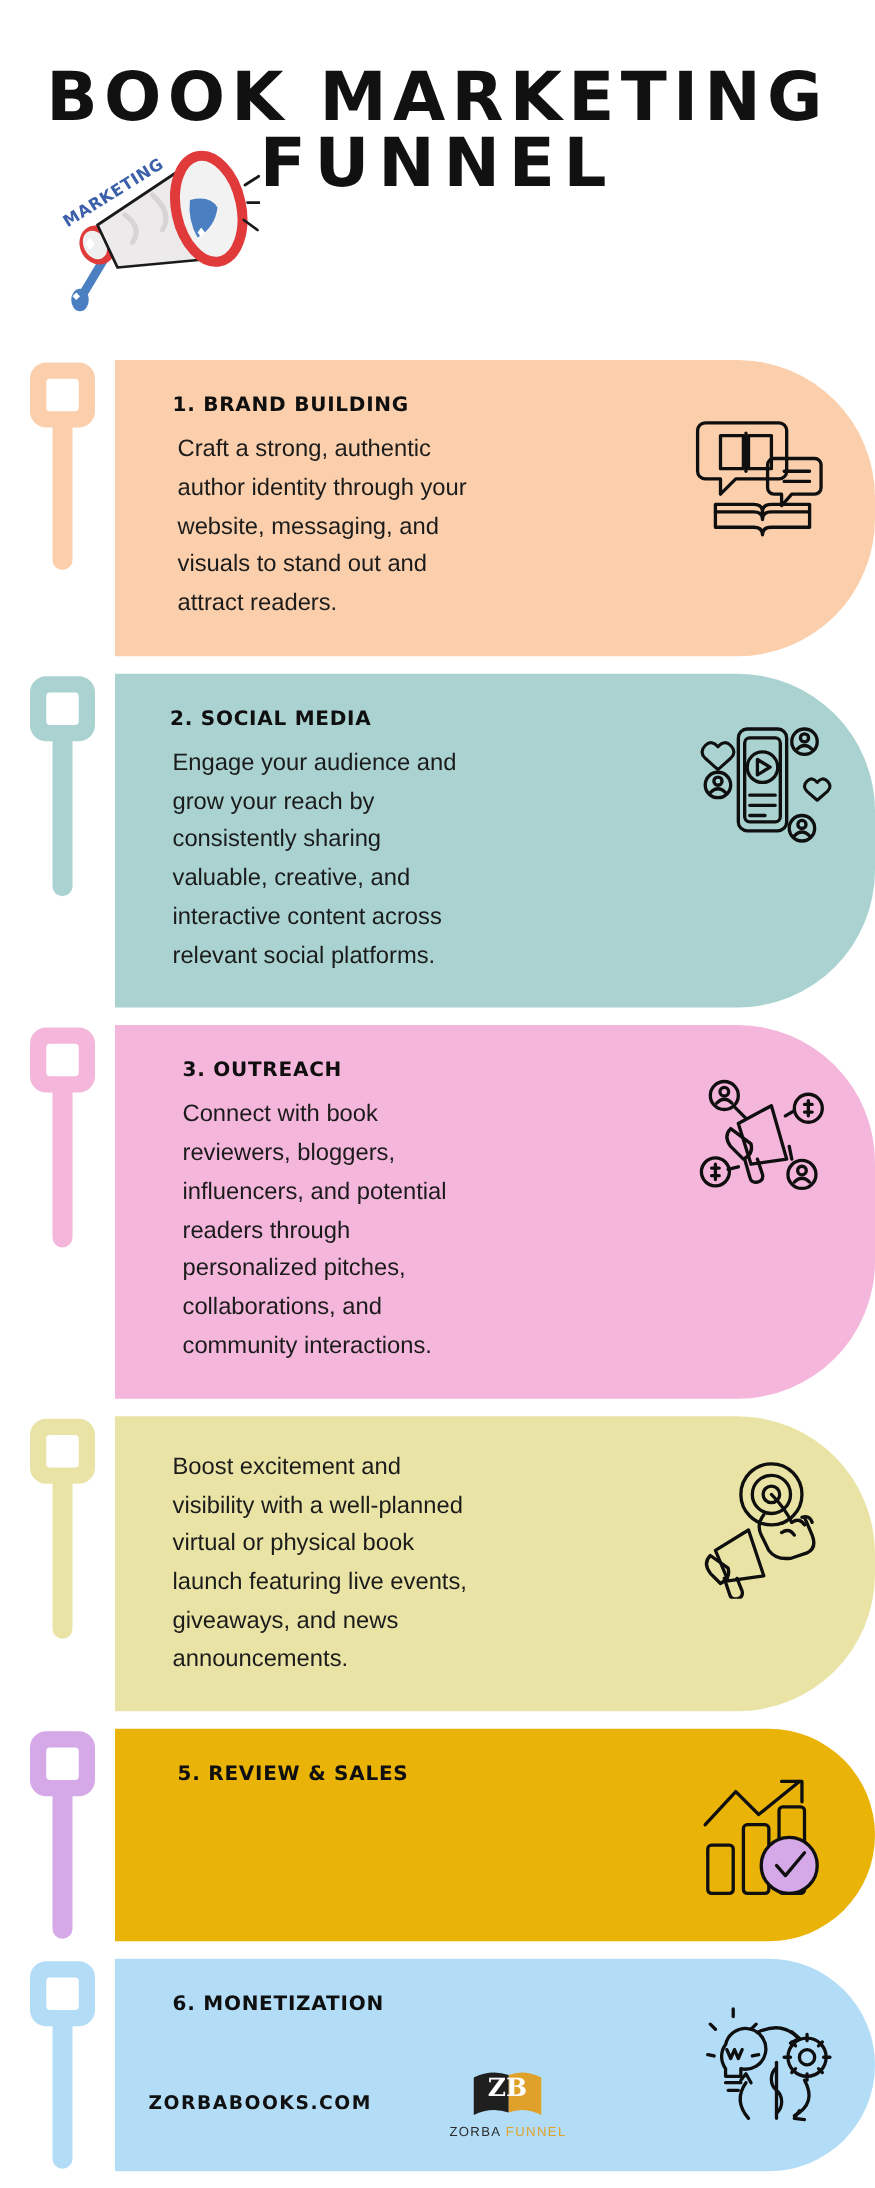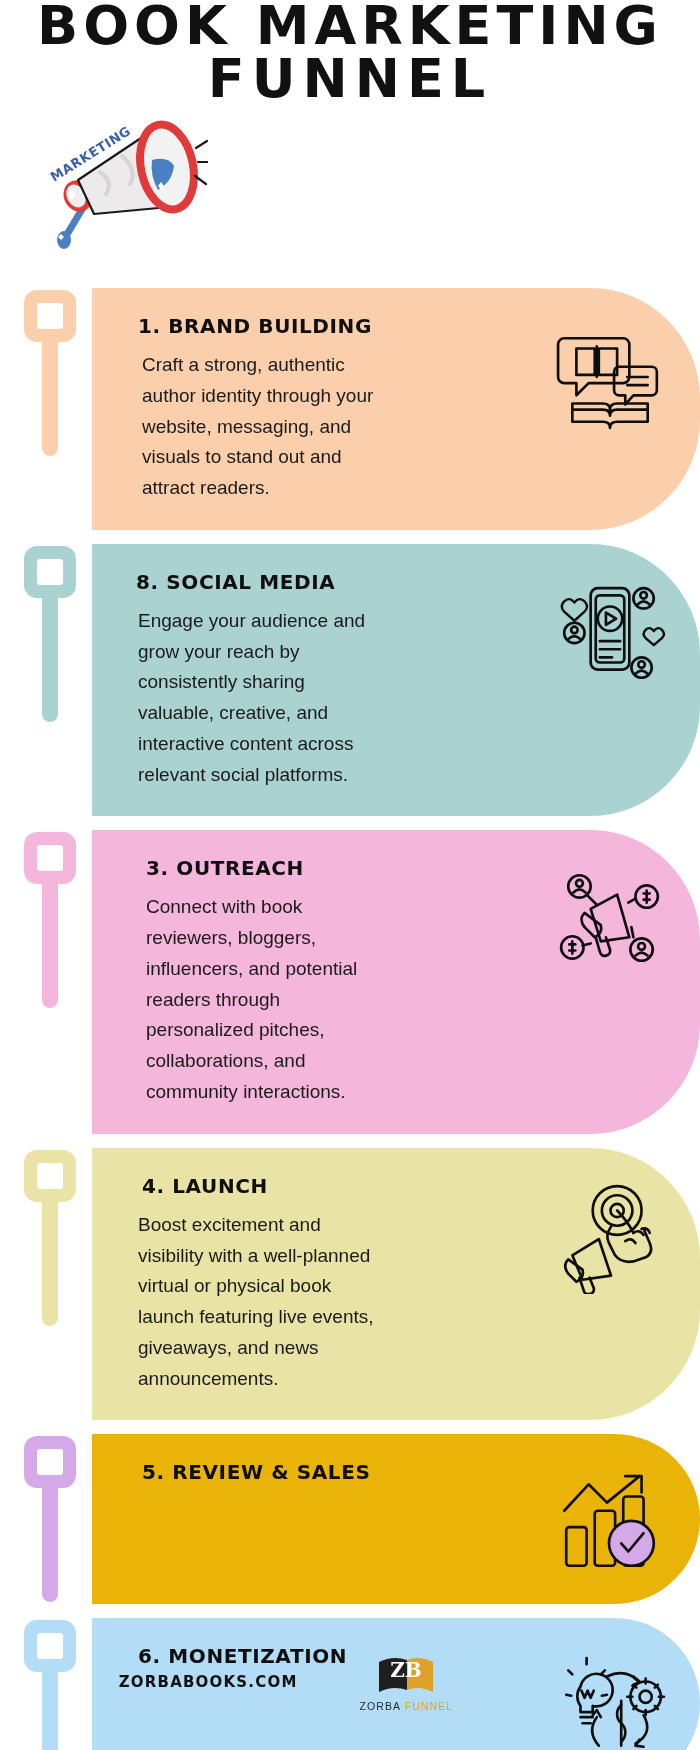--- a/index.html
+++ b/index.html
@@ -8,20 +8,21 @@
     width: 700px;
     height: 1750px;
     position: relative;
     font-family: "Liberation Sans", sans-serif;
     overflow: hidden;
   }
 
   
   .header {
     position: relative;
+    padding-top: 52px;
     text-align: center;
   }
   .title {
     font-family: "DejaVu Sans", sans-serif;
     font-weight: 700;
     font-size: 54px;
     line-height: 0.98;
     letter-spacing: 5px;
     color: #111111;
   }
@@ -81,21 +82,21 @@
   .panel {
     position: relative;
     flex: 1 1 auto;
     border-radius: 0 110px 110px 0;
     padding: 26px 150px 26px 42px;
     min-height: 170px;
   }
   .step-title {
     font-family: "DejaVu Sans", sans-serif;
     font-weight: 700;
-    font-size: 20px;
+    font-size: 16px;
     letter-spacing: 0.6px;
     color: #0f0f0f;
     white-space: nowrap;
     margin-bottom: 12px;
   }
   .step-desc {
     font-size: 19px;
     line-height: 1.62;
     color: #1b1b1b;
     max-width: 252px;
@@ -214,21 +215,21 @@
       </div>
     </div>
   </div>
 
   <div class="step s2">
     <div class="rail">
       <div class="rail-head" style="background:#a9d2d1"></div>
       <div class="rail-stem" style="background:#a9d2d1;height:128px"></div>
     </div>
     <div class="panel" style="background:#a9d2d1">
-      <div class="step-title">8. SOCIAL MEDIA</div>
+      <div class="step-title">2. SOCIAL MEDIA</div>
       <div class="step-desc">Engage your audience and grow your reach by consistently sharing valuable, creative, and interactive content across relevant social platforms.</div>
       <div class="step-icon">
         <svg viewBox="0 0 110 110" fill="none" stroke="#0f0f0f" stroke-width="2.6" stroke-linejoin="round" stroke-linecap="round">
           <rect x="36" y="10" width="38" height="80" rx="7"></rect>
           <rect x="41" y="17" width="28" height="66" rx="4"></rect>
           <circle cx="55" cy="40" r="12"></circle>
           <path d="M51 34 l10 6 -10 6z"></path>
           <path d="M45 62 h20 M45 70 h20 M45 78 h12"></path>
           <circle cx="88" cy="20" r="10"></circle>
           <circle cx="88" cy="17" r="3.2"></circle>
@@ -274,21 +275,20 @@
       </div>
     </div>
   </div>
 
   <div class="step s4">
     <div class="rail">
       <div class="rail-head" style="background:#e9e4a5"></div>
       <div class="rail-stem" style="background:#e9e4a5;height:128px"></div>
     </div>
     <div class="panel" style="background:#e9e4a5">
-      <div class="step-title">4. LAUNCH</div>
       <div class="step-desc">Boost excitement and visibility with a well-planned virtual or physical book launch featuring live events, giveaways, and news announcements.</div>
       <div class="step-icon">
         <svg viewBox="0 0 110 110" fill="none" stroke="#0f0f0f" stroke-width="2.6" stroke-linejoin="round" stroke-linecap="round">
           <circle cx="62" cy="28" r="24"></circle>
           <circle cx="62" cy="28" r="15"></circle>
           <circle cx="62" cy="28" r="6.5"></circle>
           <path d="M62 28 q10 10 16 22"></path>
           <path d="M56 44 q-6 8 -2 16 l6 12 q6 8 18 6 l12 -4 q8 -4 4 -14 l-6 -14"></path>
           <path d="M70 58 q6 -4 10 2 M78 50 q6 -4 10 2 M86 46 q6 -2 8 4"></path>
           <path d="M18 72 L44 56 L56 92 L28 96 Z"></path>

